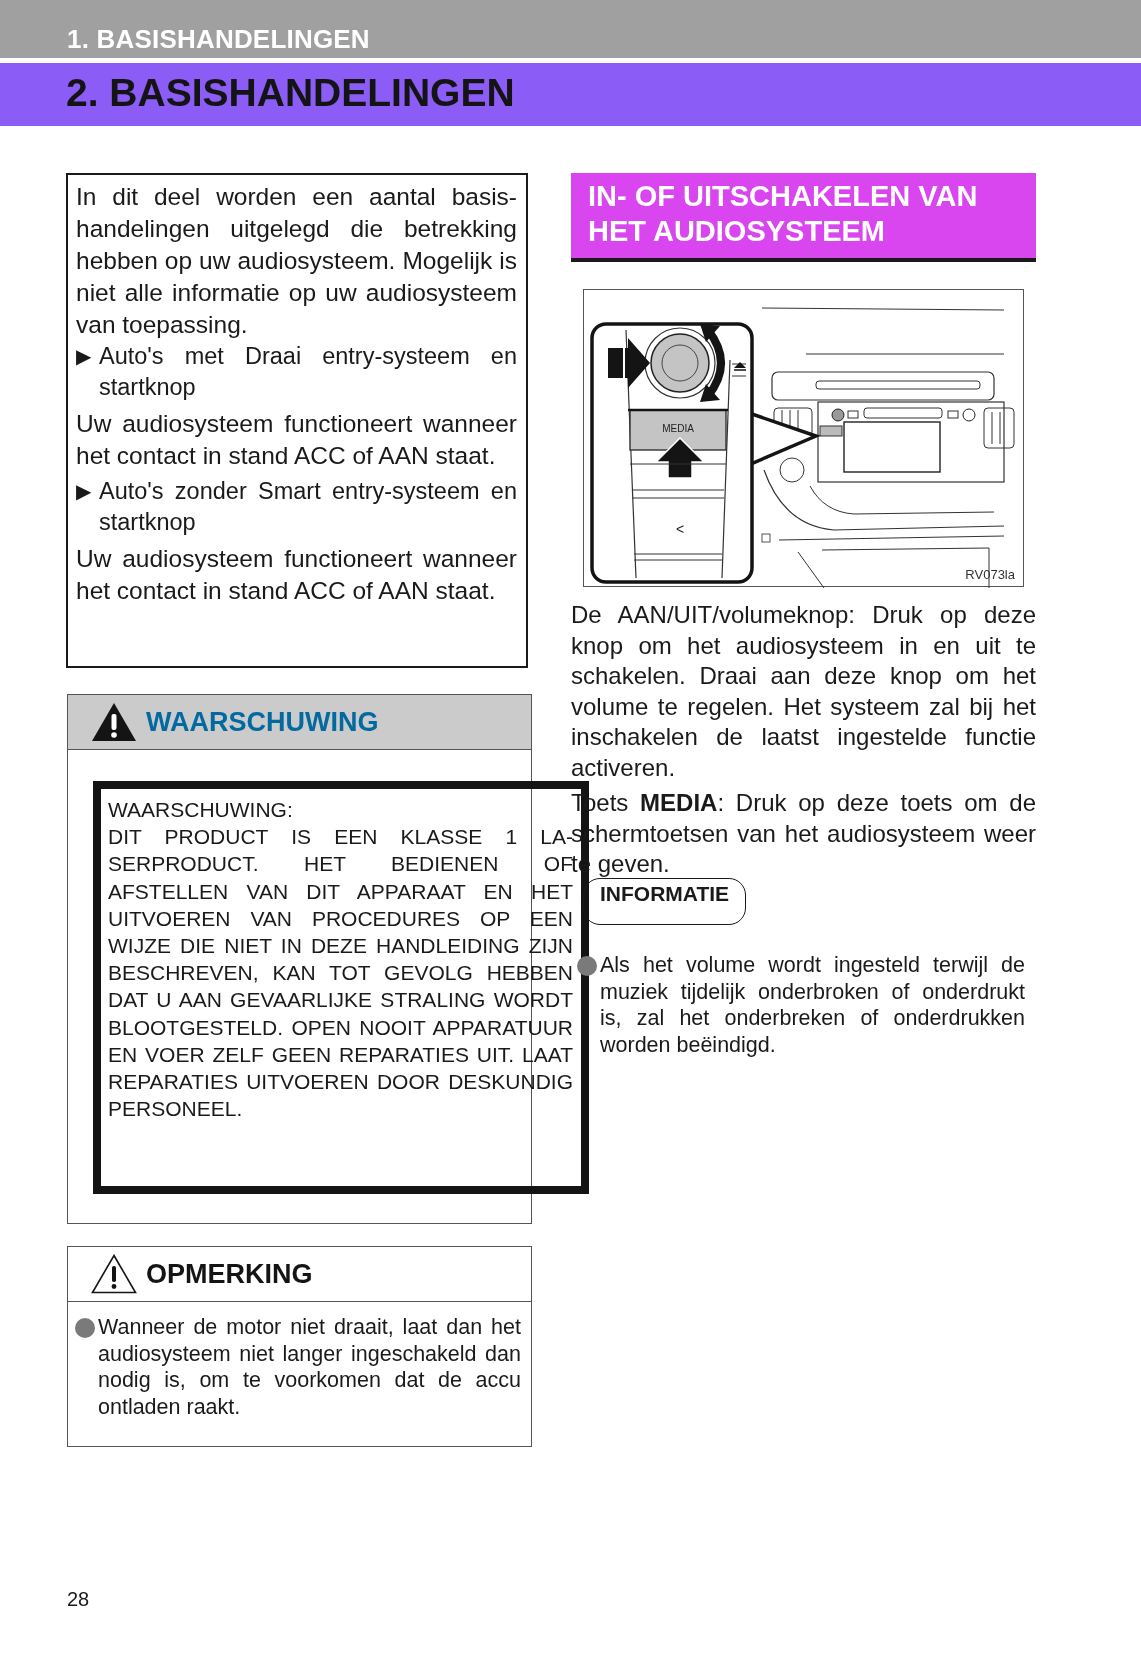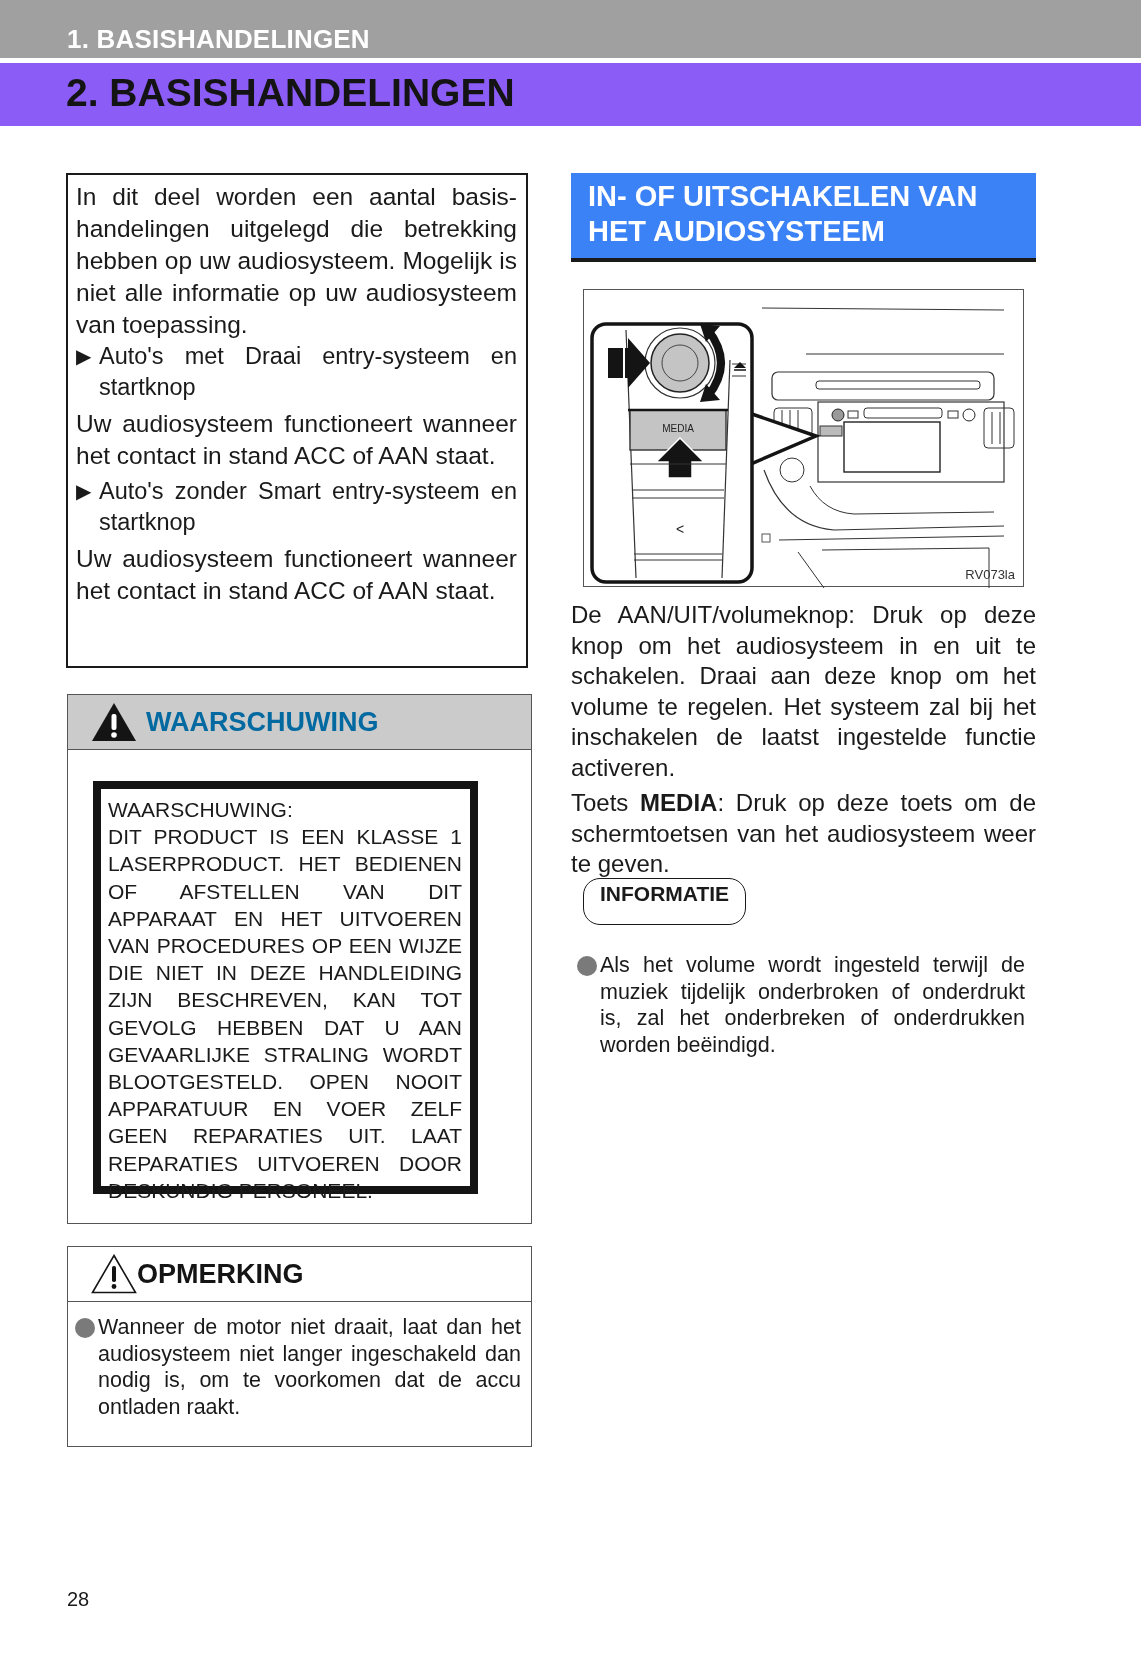--- a/index.html
+++ b/index.html
@@ -16,33 +16,33 @@
   .intro { position:absolute; left:66px; top:173px; width:462px; height:495px; border:2.5px solid #1a1a1a; box-sizing:border-box; padding:6px 9px 12px 8px; font-size:24.5px; line-height:32px; }
   .intro p { margin:0; }
   .intro .bullet { display:flex; font-size:23.5px; line-height:30.5px; margin:0 0 6px 0; }
   .intro .bullet .tri { width:23px; flex:none; font-size:20px; line-height:30px; }
   .intro .bullet .txt { flex:1; }
 
   
   .warn { position:absolute; left:67px; top:694px; width:465px; height:530px; border:1.5px solid #555; box-sizing:border-box; }
   .warn .hdr { height:54px; background:#cbcbcb; border-bottom:1.5px solid #555; display:flex; align-items:center; padding-left:23px; }
   .warn .hdr .label { font-size:27px; font-weight:bold; margin-left:9px; color:#0369a1; }
-  .warn .inner { position:absolute; left:25px; top:86px; width:385px; height:413px; border:8px solid #141414; box-sizing:border-box; padding:7px 8px 0 7px; font-size:21px; line-height:27.2px; }
+  .warn .inner { position:absolute; left:25px; top:86px; width:496px; height:413px; border:8px solid #141414; box-sizing:border-box; padding:7px 8px 0 7px; font-size:21px; line-height:27.2px; }
   .warn .inner p { margin:0; }
 
   
   .note { position:absolute; left:67px; top:1246px; width:465px; height:201px; border:1.5px solid #555; box-sizing:border-box; }
   .note .hdr { height:54px; border-bottom:1.5px solid #555; display:flex; align-items:center; padding-left:23px; }
-  .note .hdr .label { font-size:27px; font-weight:bold; margin-left:0; color:#141414; }
+  .note .hdr .label { font-size:27px; font-weight:bold; margin-left:9px; color:#141414; }
   .note .body { display:flex; padding:12px 10px 0 7px; font-size:21.5px; line-height:26.5px; }
   .dot { width:20px; height:20px; border-radius:50%; background:#7a7a7a; flex:none; margin-top:4px; margin-right:3px; }
   .note .body .txt, .info-item .txt { flex:1; }
 
   
-  .sec-hdr { position:absolute; left:571px; top:173px; width:465px; height:89px; background:#3b82f6; border-bottom:4px solid #1a1a1a; box-sizing:border-box; padding:6px 0 0 17px; color:#fff; font-weight:bold; font-size:29px; line-height:35px; }
+  .sec-hdr { position:absolute; left:571px; top:173px; width:465px; height:89px; background:#d946ef; border-bottom:4px solid #1a1a1a; box-sizing:border-box; padding:6px 0 0 17px; color:#fff; font-weight:bold; font-size:29px; line-height:35px; }
   .figure { position:absolute; left:583px; top:289px; width:441px; height:298px; border:1.2px solid #555; box-sizing:border-box; background:#fff; }
   .figure svg { position:absolute; left:0; top:0; }
   .fig-code { position:absolute; right:8px; bottom:4px; font-size:13px; color:#333; }
 
   .rpara { position:absolute; left:571px; width:465px; font-size:24px; line-height:30.5px; }
   .rpara p { margin:0; }
   .pill { position:absolute; left:583px; top:878px; height:47px; padding:0 16px; border:1.5px solid #1a1a1a; border-radius:17px; box-sizing:border-box; font-weight:bold; font-size:21px; line-height:30px; }
   .info-item { position:absolute; left:577px; top:952px; width:448px; display:flex; font-size:21.5px; line-height:26.5px; }
 
   .pagenum { position:absolute; left:67px; top:1588px; font-size:20px; color:#1a1a1a; }

